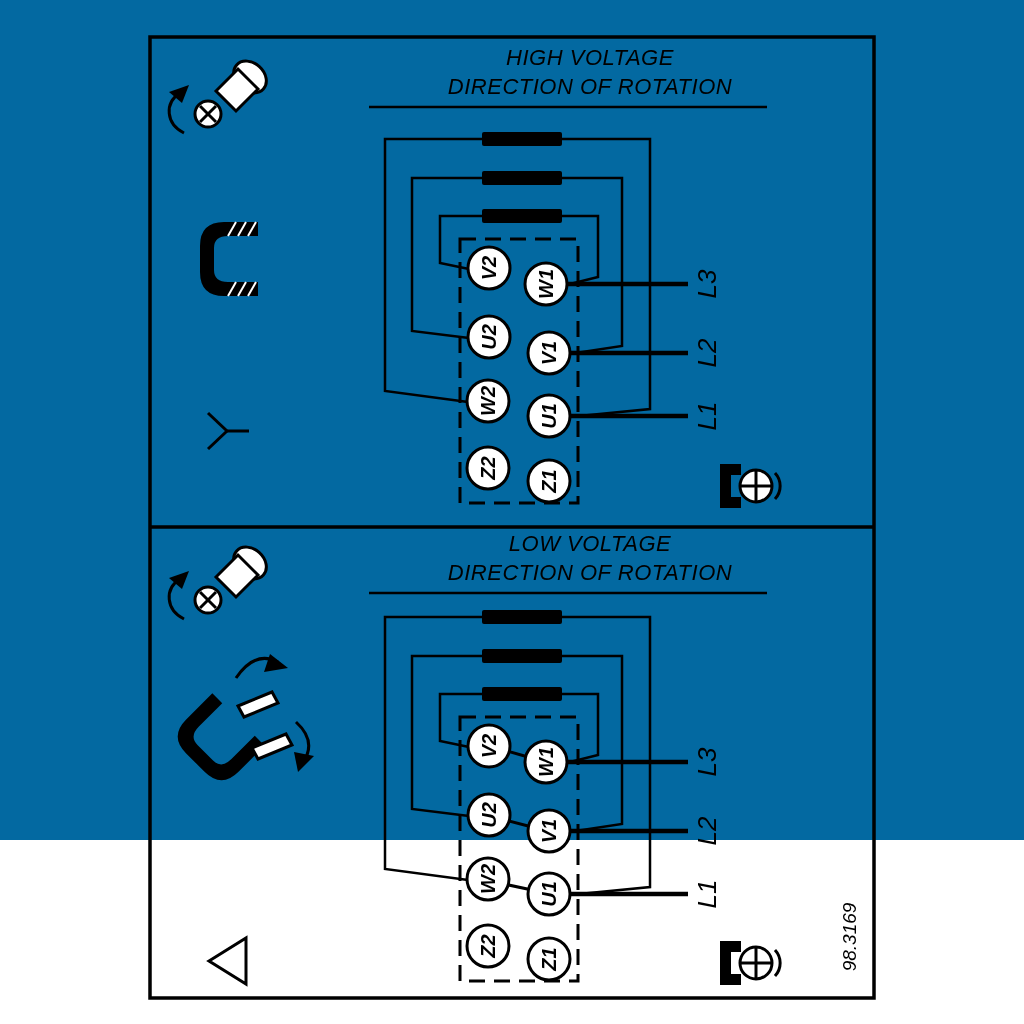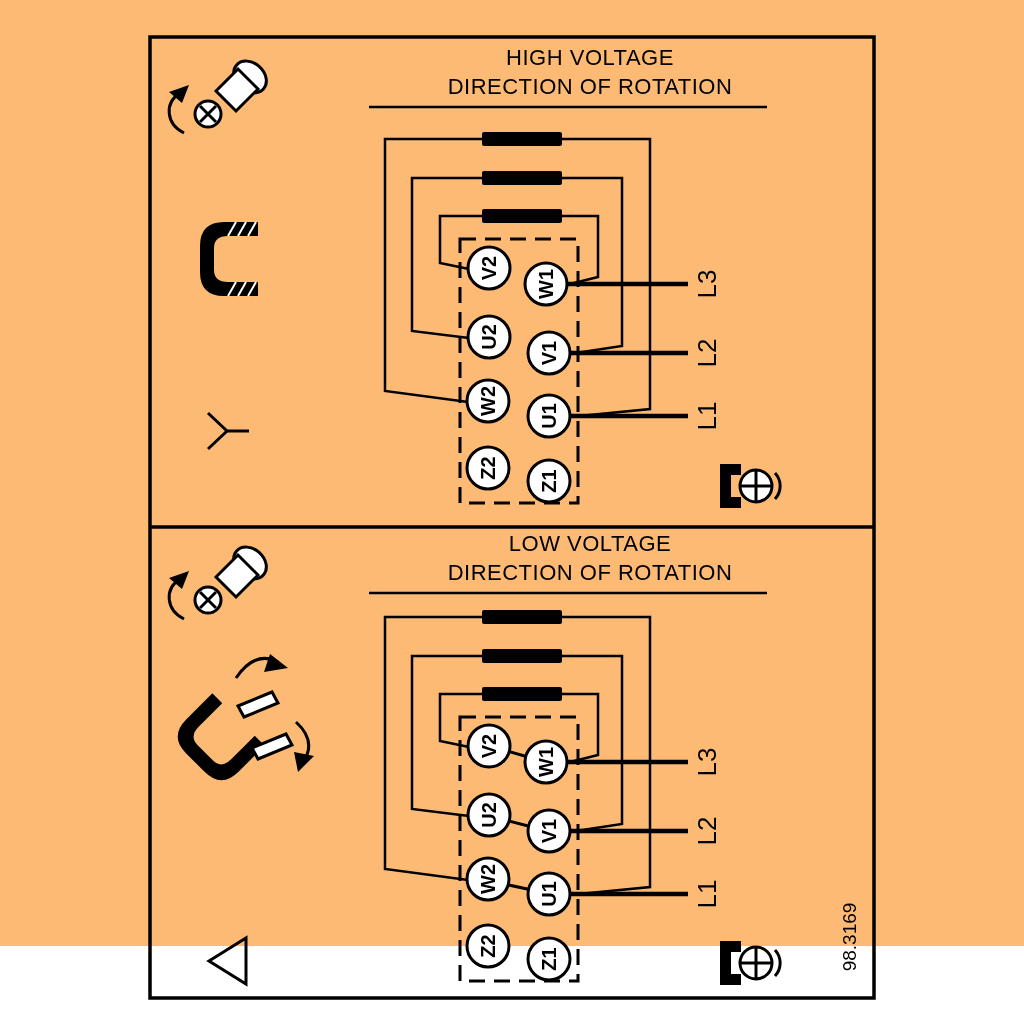--- a/index.html
+++ b/index.html
@@ -1,17 +1,17 @@
 <!DOCTYPE html>
 <html><head>
 <meta charset="utf-8">
 <style>
   html,body{margin:0;padding:0;background:#ffffff;}
   body{width:1024px;height:1024px;font-family:"Liberation Sans",sans-serif;}
-  .stage{position:relative;width:1024px;height:946px;background:#fdba74;}
+  .stage{position:relative;width:1024px;height:840px;background:#0369a1;font-style:italic;}
   svg{position:absolute;left:0;top:0;}
   svg text{fill:#000;font-family:"Liberation Sans",sans-serif;}
   .title{font-size:22px;letter-spacing:0.5px;}
   .tlabel{font-size:20px;font-weight:bold;}
   .llabel{font-size:26px;}
   .dnum{font-size:19px;}
   .wire{stroke:#000;stroke-width:2.5;fill:none;}
   .lead{stroke:#000;stroke-width:4.5;fill:none;}
   .link{stroke:#000;stroke-width:3;fill:none;}
   .term{fill:#fff;stroke:#000;stroke-width:3;}

